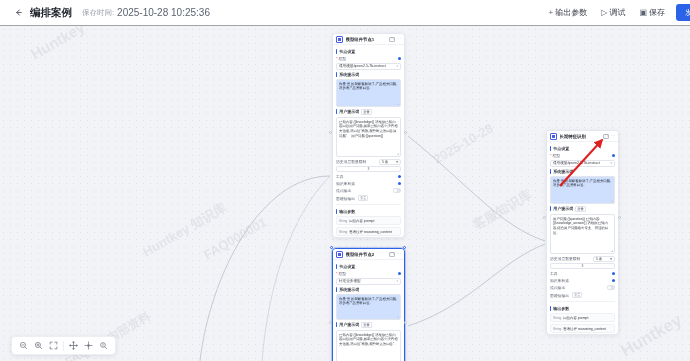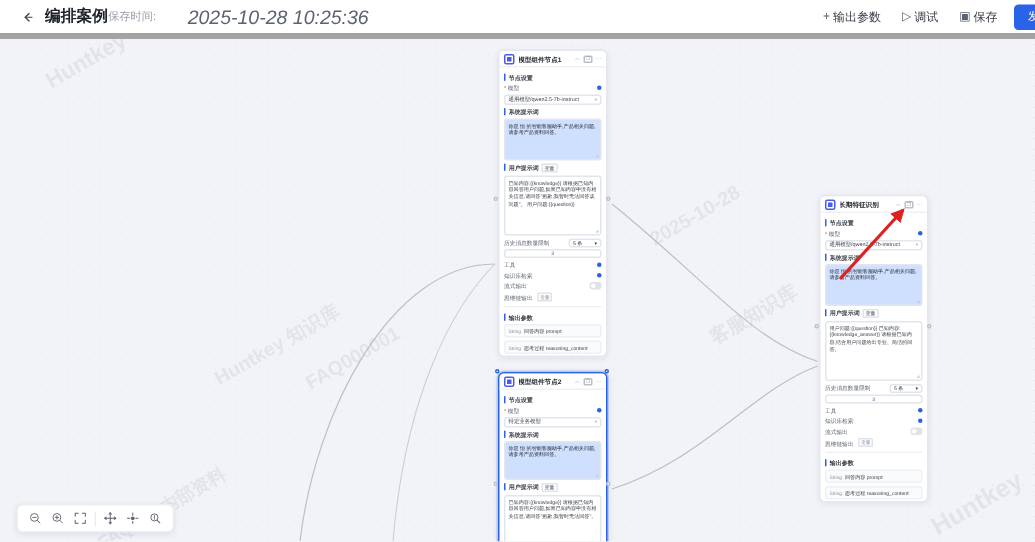--- a/index.html
+++ b/index.html
@@ -14,38 +14,38 @@
     width: 690px; height: 361px;
     background: #f2f3f7;
     overflow: hidden;
   }
 
   
   #header {
     position: absolute; left: 0; top: 0;
     width: 690px; height: 26px;
     background: #ffffff;
-    border-bottom: 4px solid #a3a3a3;
+    border-bottom: 1px solid #a3a3a3;
     display: flex; align-items: center;
     z-index: 40;
   }
   .back-btn {
     width: 20px; height: 20px; margin-left: 8px;
     display: flex; align-items: center; justify-content: center;
     color: #3c4049; font-size: 12px; cursor: pointer;
   }
   .doc-title {
     font-size: 10.5px; font-weight: bold; color: #1d2129;
     margin-left: 2px; white-space: nowrap;
   }
   .save-meta {
-    font-size: 7.5px; color: #9aa0ab; white-space: nowrap;
+    font-size: 7.5px; color: #9aa0ab; margin-left: 10px; white-space: nowrap;
   }
   .save-time {
-    font-size: 13px; color: #5c6370; margin-left: 21px; white-space: nowrap; font-style: italic;
+    font-size: 10px; color: #5c6370; margin-left: 3px; white-space: nowrap;
   }
   .hdr-spacer { flex: 1; }
   .hdr-btn {
     display: flex; align-items: center; gap: 2px;
     font-size: 8px; color: #3c4049;
     padding: 2px 6px; margin-right: 2px;
     border-radius: 3px; cursor: pointer; white-space: nowrap;
   }
   .hdr-btn .gl { font-size: 8px; color: #5c6370; line-height: 1; }
   .hdr-primary {

